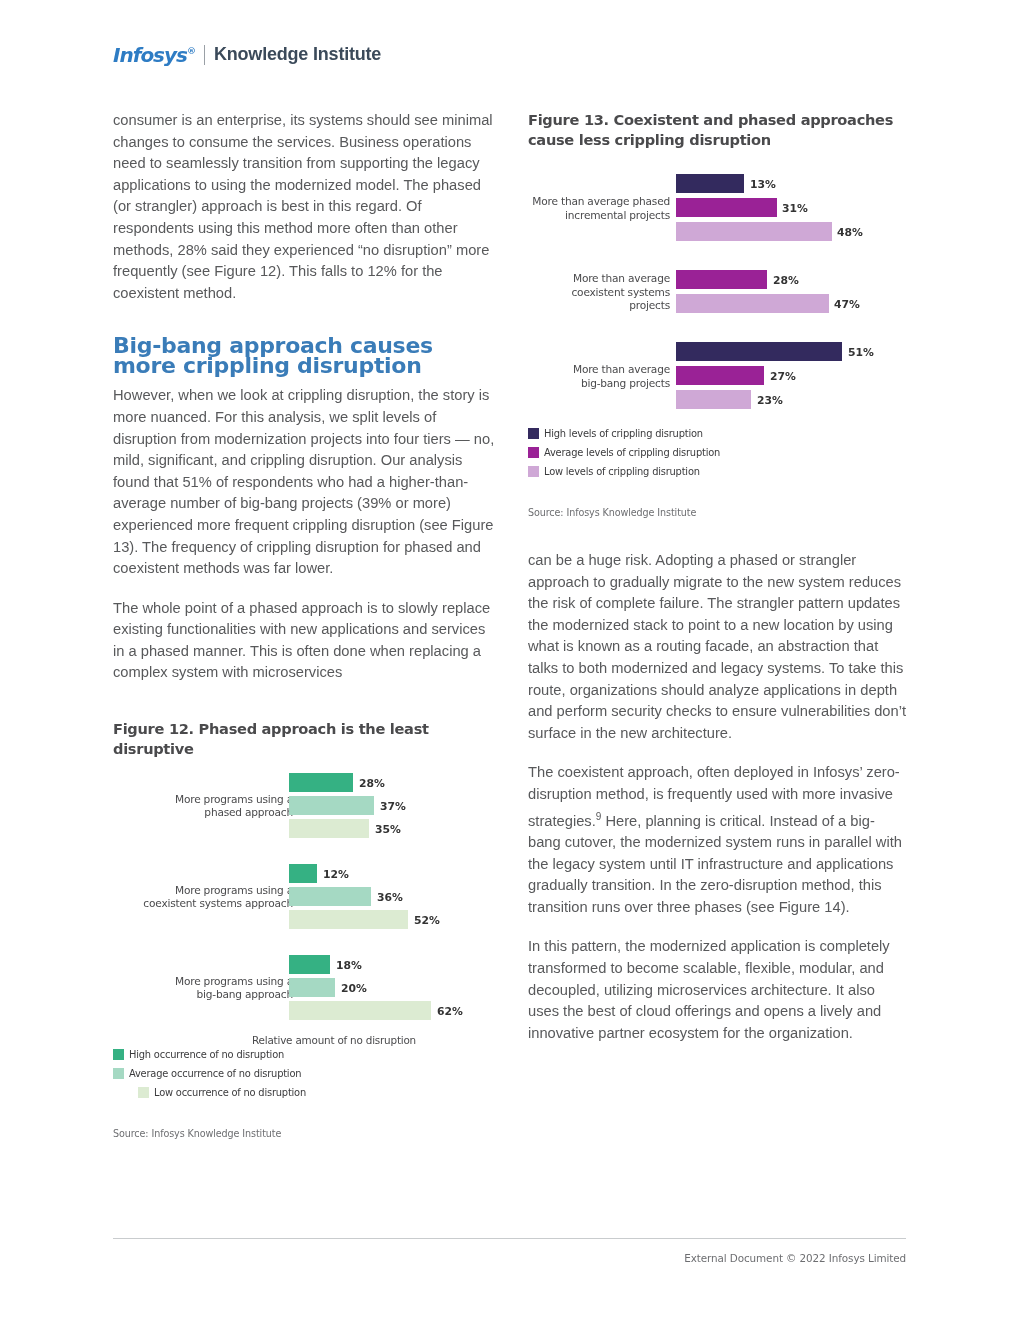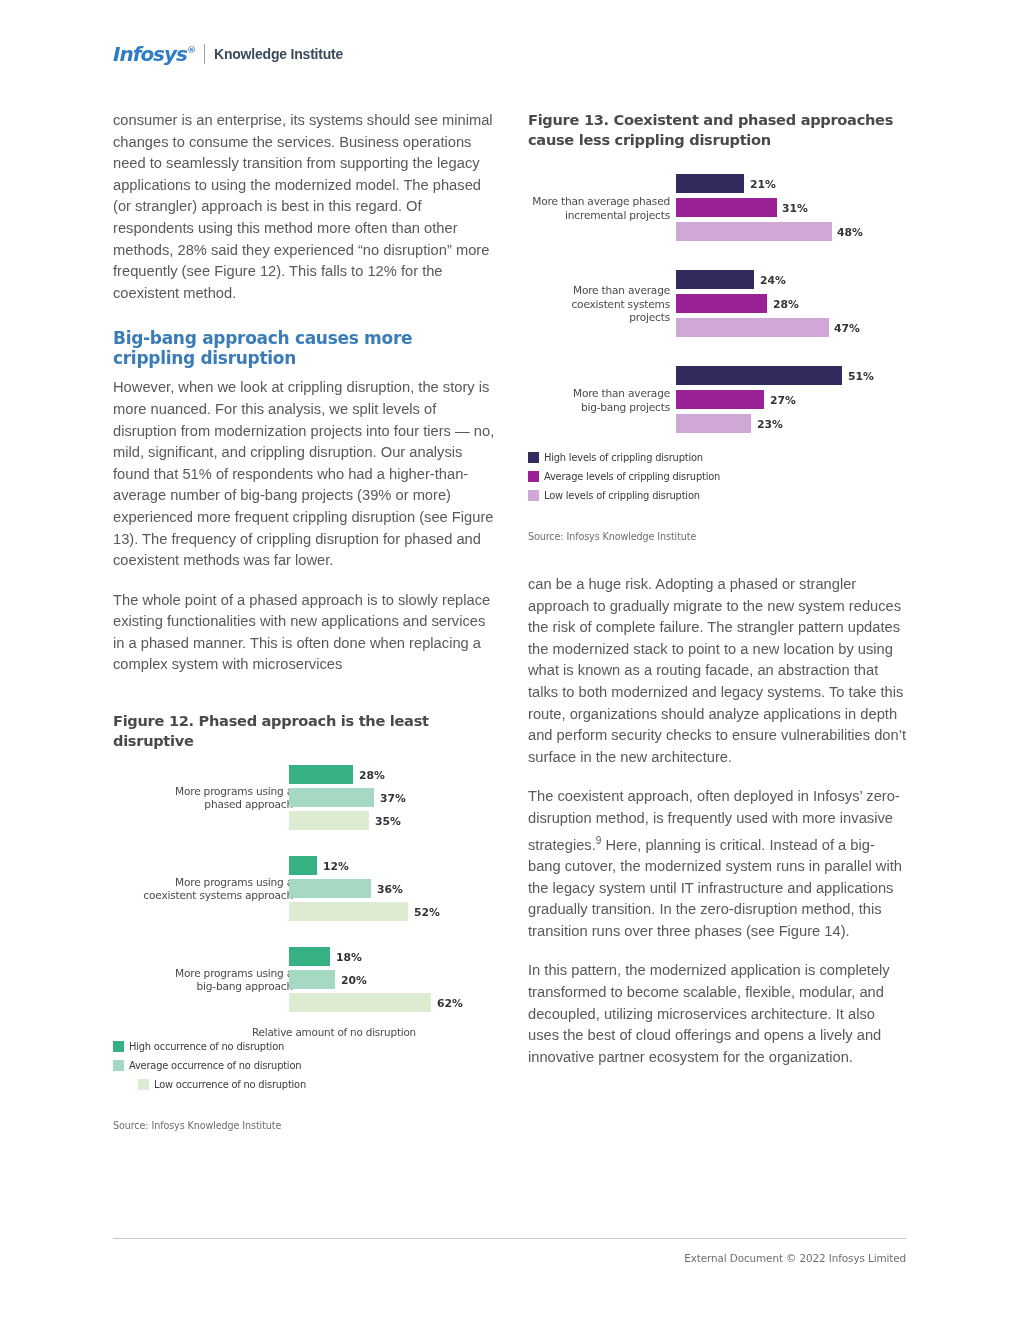--- a/index.html
+++ b/index.html
@@ -20,38 +20,38 @@
   }
   .brand-infosys {
     font-family:"DejaVu Sans", sans-serif;
     font-size:20px; font-weight:bold; font-style:italic;
     color:#2E7CC4; letter-spacing:-1px;
     line-height:1;
   }
   .brand-sup { font-size:9px; vertical-align:super; }
   .brand-div { width:1px; height:20px; background:#9aa0a6; }
   .brand-ki {
-    font-size:14px; font-weight:bold; color:#3b4a5a;
+    font-size:18px; font-weight:bold; color:#3b4a5a;
     letter-spacing:-0.2px;
   }
 
   
   .col-left  { position:absolute; left:113px; top:110px; width:382px; }
   .col-right { position:absolute; left:528px; top:110px; width:378px; }
 
   p.body {
     margin:0 0 18px 0;
     font-size:14.7px;
     line-height:21.6px;
     color:#58595b;
     font-family:"Liberation Sans", sans-serif;
   }
   h2.sub {
-    margin:24px 0 9px 0;
-    font-size:17px;
+    margin:32px 0 9px 0;
+    font-size:22px;
     font-weight:bold;
     color:#3a7cb8;
     font-family:"DejaVu Sans", sans-serif;
     letter-spacing:-0.3px;
     line-height:20px;
   }
   sup.fn { font-size:10px; }
 
   
   .fig-title {
@@ -228,39 +228,35 @@
     <div>
       <div class="fig-title">Figure 13. Coexistent and phased approaches cause less crippling disruption</div>
 
       <div class="chart" style="margin-top:22px;">
 
         <div class="grp" style="margin-bottom:24px;">
           <div class="grp-label" style="width:142px; right:auto; left:0;">More than average phased
 incremental projects</div>
           <div class="bar-row" style="height:24px;">
             <div class="bar" style="left:148px; width:68px; background:#332A5E;"></div>
-            <div class="bar-val" style="left:222px;">21%</div>
+            <div class="bar-val" style="left:222px;">13%</div>
           </div>
           <div class="bar-row" style="height:24px;">
             <div class="bar" style="left:148px; width:101px; background:#9A2296;"></div>
             <div class="bar-val" style="left:254px;">31%</div>
           </div>
           <div class="bar-row" style="height:24px;">
             <div class="bar" style="left:148px; width:156px; background:#CFA8D6;"></div>
             <div class="bar-val" style="left:309px;">48%</div>
           </div>
         </div>
 
         <div class="grp" style="margin-bottom:24px;">
           <div class="grp-label" style="width:142px; right:auto; left:0;">More than average
 coexistent systems projects</div>
-          <div class="bar-row" style="height:24px;">
-            <div class="bar" style="left:148px; width:78px; background:#332A5E;"></div>
-            <div class="bar-val" style="left:232px;">24%</div>
-          </div>
           <div class="bar-row" style="height:24px;">
             <div class="bar" style="left:148px; width:91px; background:#9A2296;"></div>
             <div class="bar-val" style="left:245px;">28%</div>
           </div>
           <div class="bar-row" style="height:24px;">
             <div class="bar" style="left:148px; width:153px; background:#CFA8D6;"></div>
             <div class="bar-val" style="left:306px;">47%</div>
           </div>
         </div>
 

